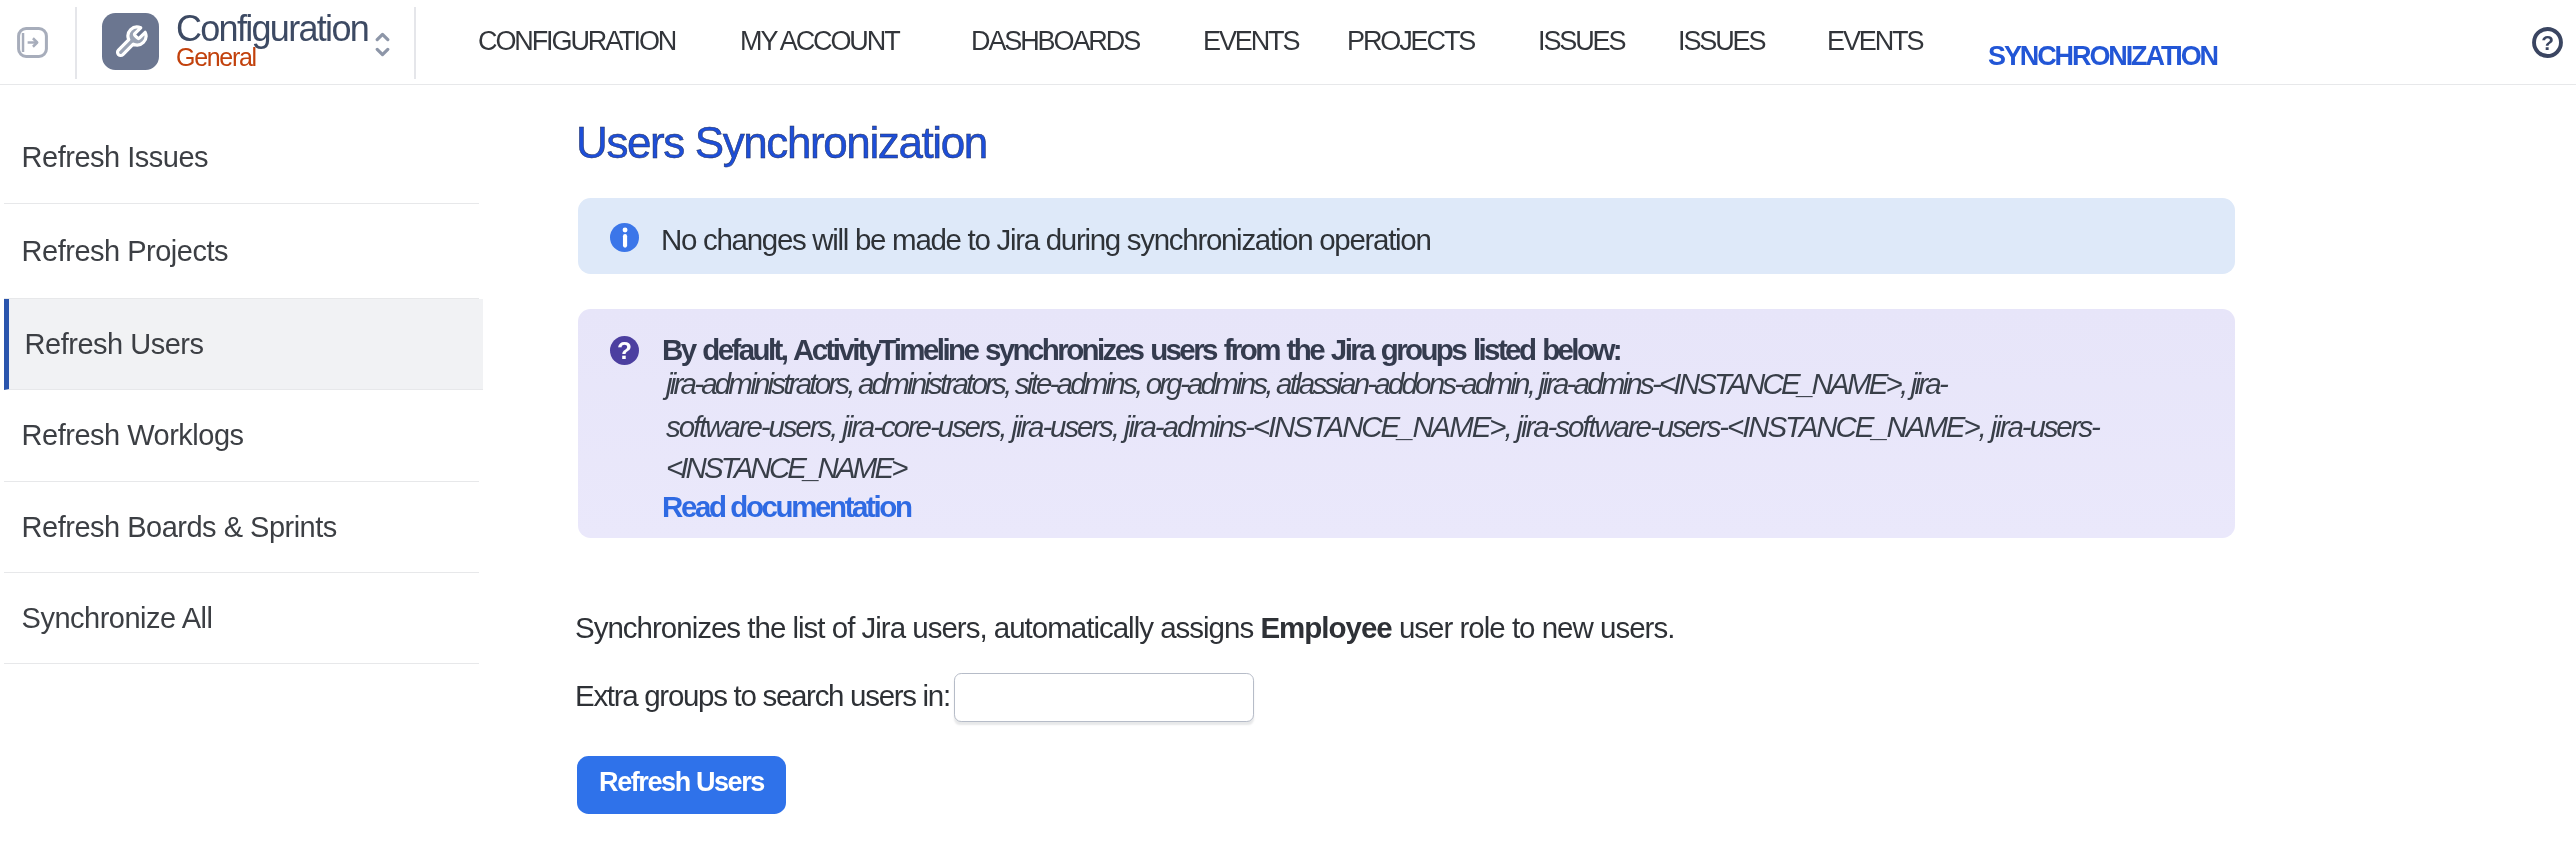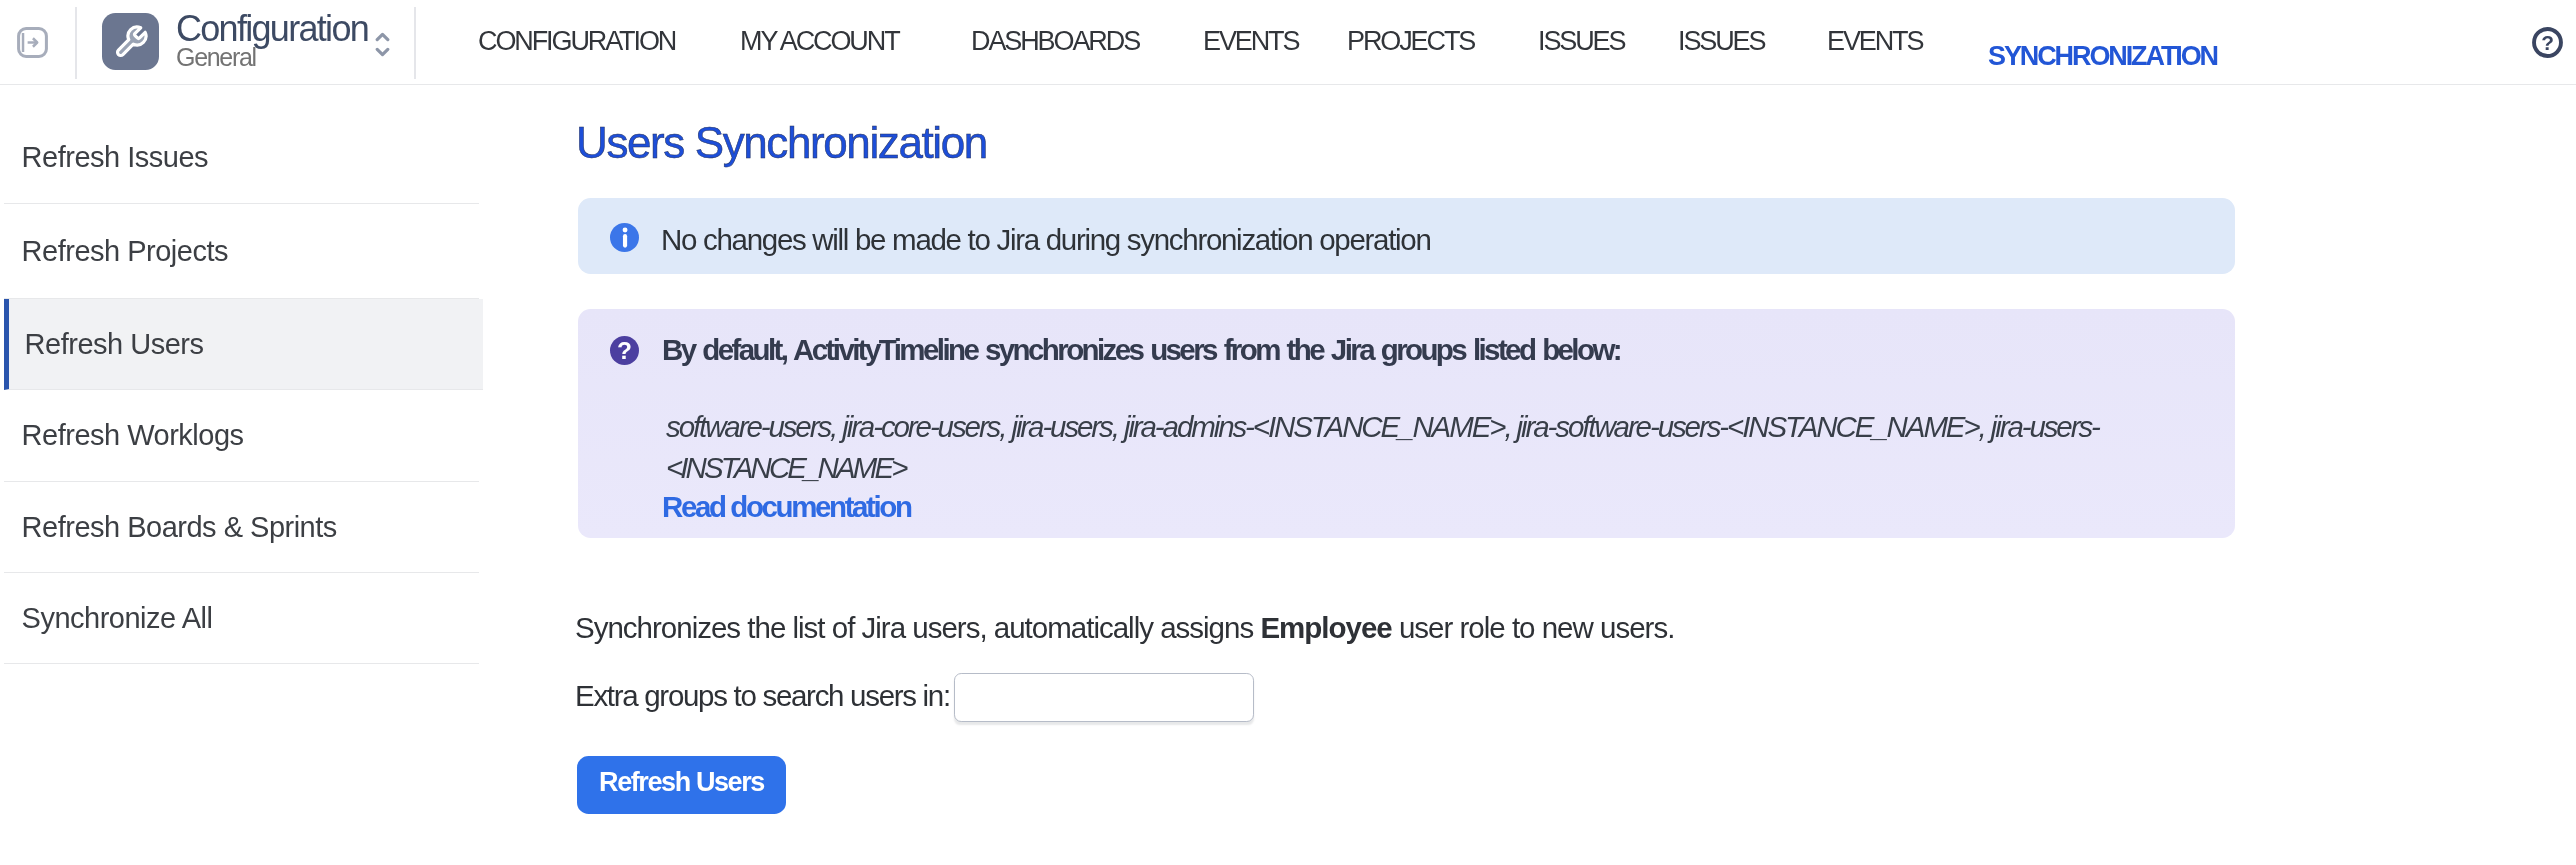--- a/index.html
+++ b/index.html
@@ -6,21 +6,21 @@
 html,body { width:2576px; height:865px; background:#fff; font-family:"Liberation Sans", sans-serif; overflow:hidden; }
 #page { position:relative; width:2576px; height:865px; }
 
 
 #header { position:absolute; left:0; top:0; width:2576px; height:85px; background:#fff; border-bottom:1.8px solid #e7e8ea; }
 #collapseIcon { position:absolute; left:17px; top:27px; }
 .vdiv { position:absolute; top:7.2px; width:1.8px; height:72px; background:#e5e6ea; }
 #tile { position:absolute; left:102px; top:13.4px; width:57px; height:57px; border-radius:13.4px; background:#6b7690; }
 #tile svg { position:absolute; left:10.7px; top:10.7px; }
 #cfgTitle { position:absolute; left:176px; top:10.7px; font-size:36px; line-height:36px; color:#3d4a63; letter-spacing:-1.7px; }
-#cfgSub { position:absolute; left:176px; top:45px; font-size:25px; line-height:25px; color:#737373; letter-spacing:-1.3px; }
+#cfgSub { position:absolute; left:176px; top:45px; font-size:25px; line-height:25px; color:#c2410c; letter-spacing:-1.3px; }
 #sortIcon { position:absolute; left:375px; top:29.5px; }
 .nav { position:absolute; top:28px; font-size:27px; line-height:27px; letter-spacing:-2.1px; color:#32353a; white-space:nowrap; }
 .nav.active { color:#2256d6; font-weight:700;margin-top:15px; }
 #helpIcon { position:absolute; left:2532px; top:27px; }
 
 
 #side { position:absolute; left:3.6px; top:111px; width:475px; }
 .srow { height:92px; border-bottom:0.9px solid #e7e8ea; display:flex; align-items:center; padding-left:18px; font-size:29px; letter-spacing:-0.5px; color:#3c3f44; white-space:nowrap; }
 .srow:nth-child(1) { height:93px; }
 .srow:nth-child(2) { height:95px; }
@@ -107,20 +107,21 @@
     <circle cx="16.6" cy="7.7" r="2.7" fill="#fff"></circle>
   </svg>
   <div id="infoText">No changes will be made to Jira during synchronization operation</div>
 
   <div id="qBox"></div>
   <svg id="qIcon" width="29" height="29" viewBox="0 0 32 32">
     <circle cx="16" cy="16" r="16" fill="#4c3fa0"></circle>
     <text x="16" y="25" text-anchor="middle" font-family="Liberation Sans" font-size="27" font-weight="700" fill="#fff">?</text>
   </svg>
   <div class="qline" id="qBold">By default, ActivityTimeline synchronizes users from the Jira groups listed below:</div>
+  <div class="qline qitalic" id="qi1">jira-administrators, administrators, site-admins, org-admins, atlassian-addons-admin, jira-admins-&lt;INSTANCE_NAME&gt;, jira-</div>
   <div class="qline qitalic" id="qi2">software-users, jira-core-users, jira-users, jira-admins-&lt;INSTANCE_NAME&gt;, jira-software-users-&lt;INSTANCE_NAME&gt;, jira-users-</div>
   <div class="qline qitalic" id="qi3">&lt;INSTANCE_NAME&gt;</div>
   <div class="qline" id="qLink">Read documentation</div>
 
   <div id="bodyLine">Synchronizes the list of Jira users, automatically assigns <b>Employee</b> user role to new users.</div>
   <div id="extraLabel">Extra groups to search users in:</div>
   <div id="extraInput"></div>
   <div id="btn">
       <span style="position:relative; top:-2.7px">Refresh Users</span>
     </div>

